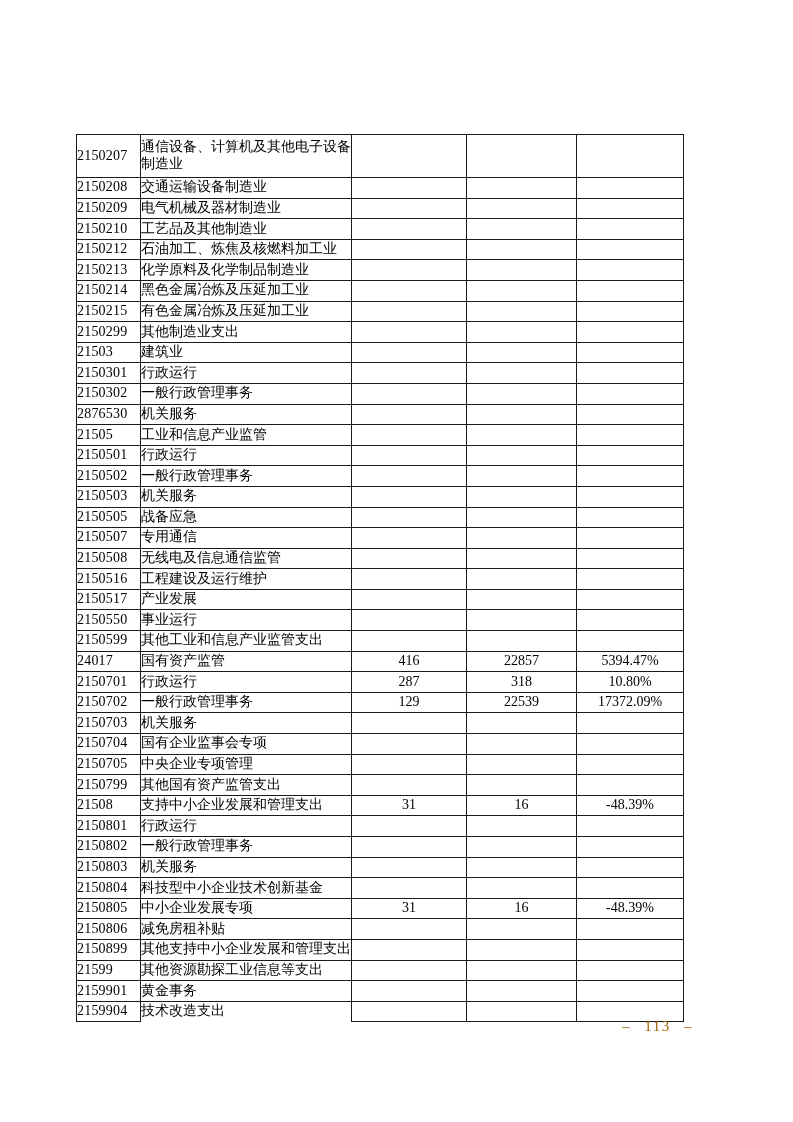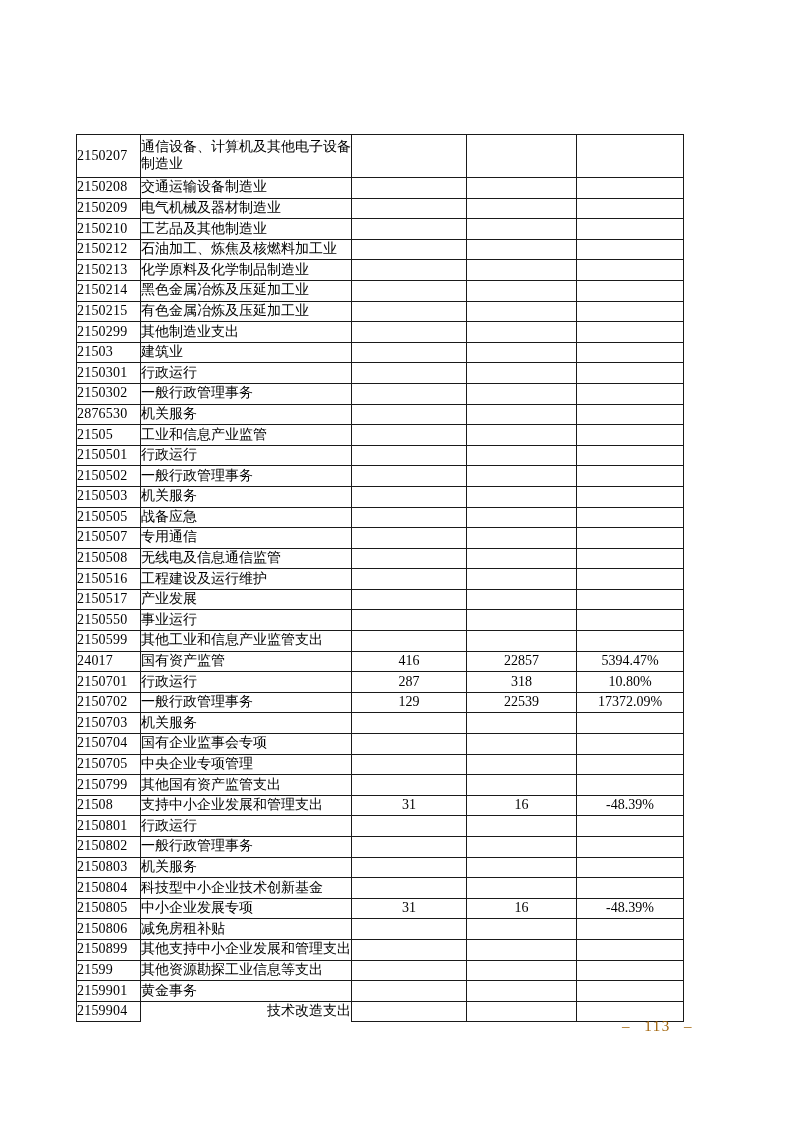--- a/index.html
+++ b/index.html
@@ -36,21 +36,21 @@
     padding-left: 3px;
     letter-spacing: 0.2px;
   }
   td.col-name {
     text-align: left;
     padding-left: 4px;
     padding-right: 1px;
     font-size: 13.5px;
   }
   td.col-num { text-align: center; }
-  tr.last-row td.col-name { border-bottom: none; text-align: right; }
+  tr.last-row td.col-name { border-bottom: none; }
   .page-num {
     position: absolute;
     top: 1018px;
     right: 100px;
     font-size: 15px;
     letter-spacing: 1.5px;
     word-spacing: 8px;
     color: #a16207;
   }
 </style>

